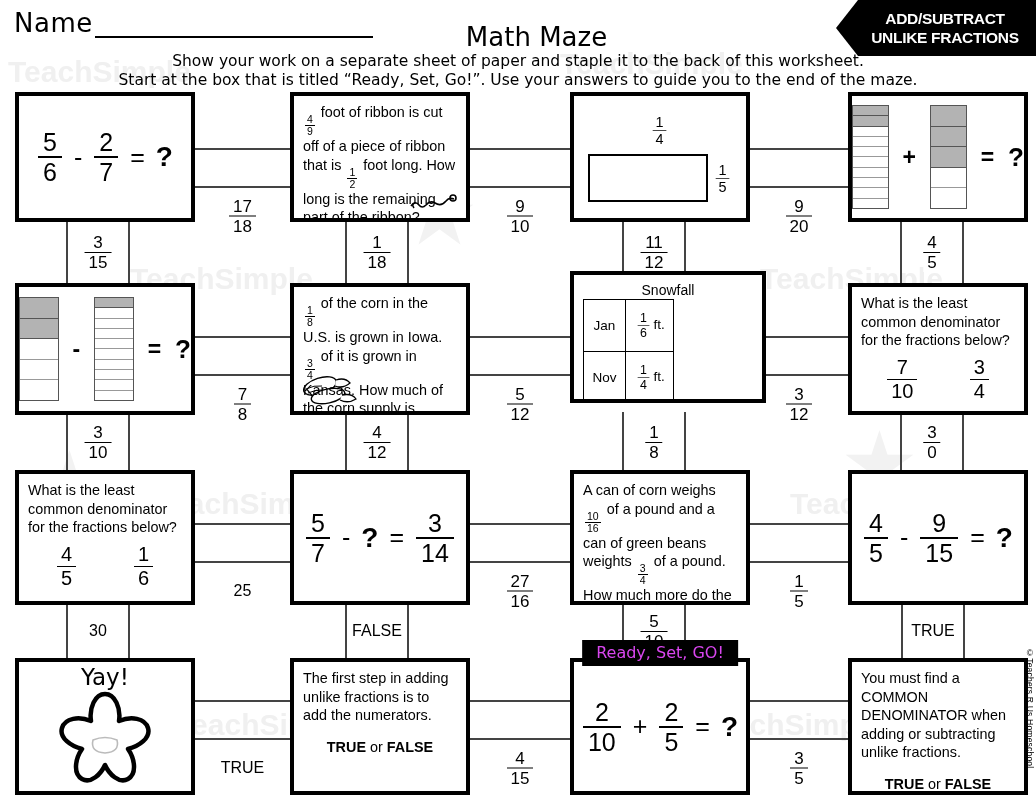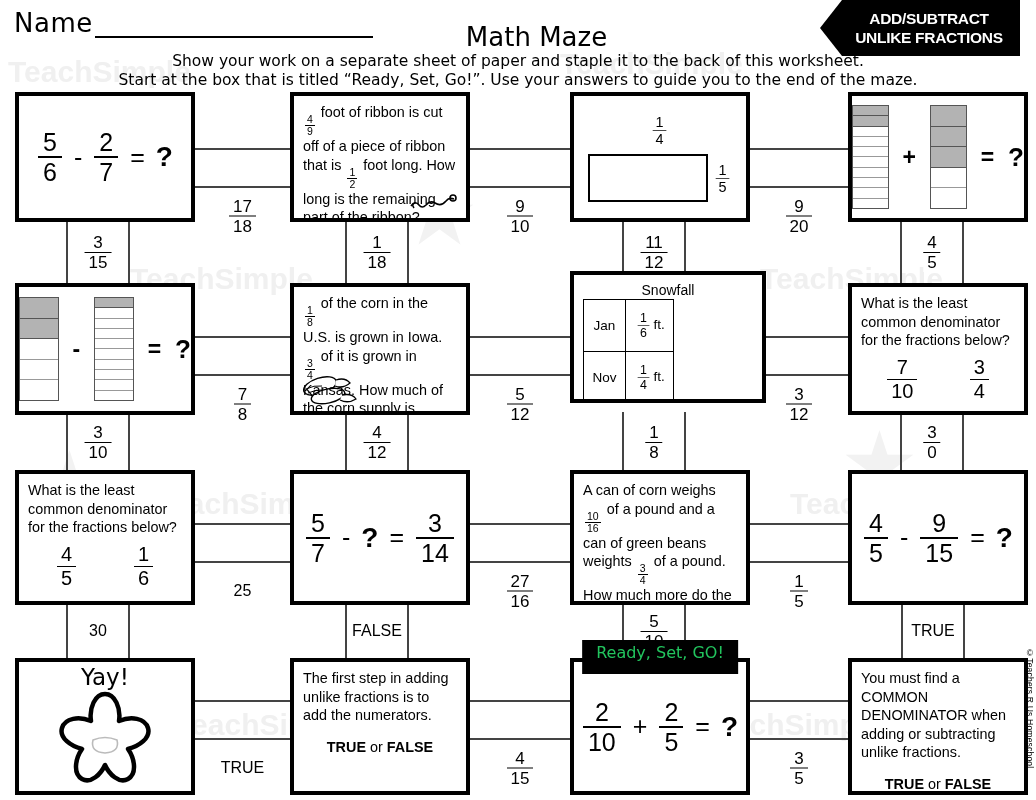--- a/index.html
+++ b/index.html
@@ -60,21 +60,21 @@
   }
   .subtitle {
     position:absolute; left:0; top:52px; width:1036px;
     text-align:center;
     font-size:15.5px;
     line-height:19px;
     font-family:"DejaVu Sans", sans-serif;
     z-index:3;
   }
   .banner {
-    position:absolute; right:16px; top:0;
+    position:absolute; right:0; top:0;
     width:200px; height:56px;
     background:#000; color:#fff;
     z-index:4;
     clip-path: polygon(22px 0, 100% 0, 100% 100%, 22px 100%, 0 50%);
     display:flex; flex-direction:column;
     align-items:center; justify-content:center;
     font-family:"Liberation Sans", sans-serif;
     font-weight:bold;
     font-size:15.5px;
     line-height:19px;
@@ -179,24 +179,24 @@
   .perim-wrap { position:relative; margin-top:4px; }
   .perim-top { text-align:center; }
   .perim-row { display:flex; align-items:center; justify-content:center; gap:5px; }
   .perim-rect { width:120px; height:48px; border:2.5px solid #000; }
 
   
   .rsg-tab {
     position:absolute;
     left:50%; transform:translateX(-50%);
     top:-22px;
-    background:#000; color:#22c55e;
+    background:#000; color:#d946ef;
     font-family:"DejaVu Sans", sans-serif;
     font-size:16px;
-    padding:3px 14px 12px 14px;
+    padding:3px 14px 4px 14px;
     white-space:nowrap;
     z-index:5;
   }
 
   
   .yay { text-align:center; font-family:"DejaVu Sans", sans-serif; font-size:23px; margin-top:2px; }
   .star-holder { display:flex; align-items:center; justify-content:center; margin-top:-2px; }
 
   .tf-line { text-align:center; font-size:14.4px; font-weight:bold; margin-top:14px; }
   .tf-line .or { font-weight:normal; }

